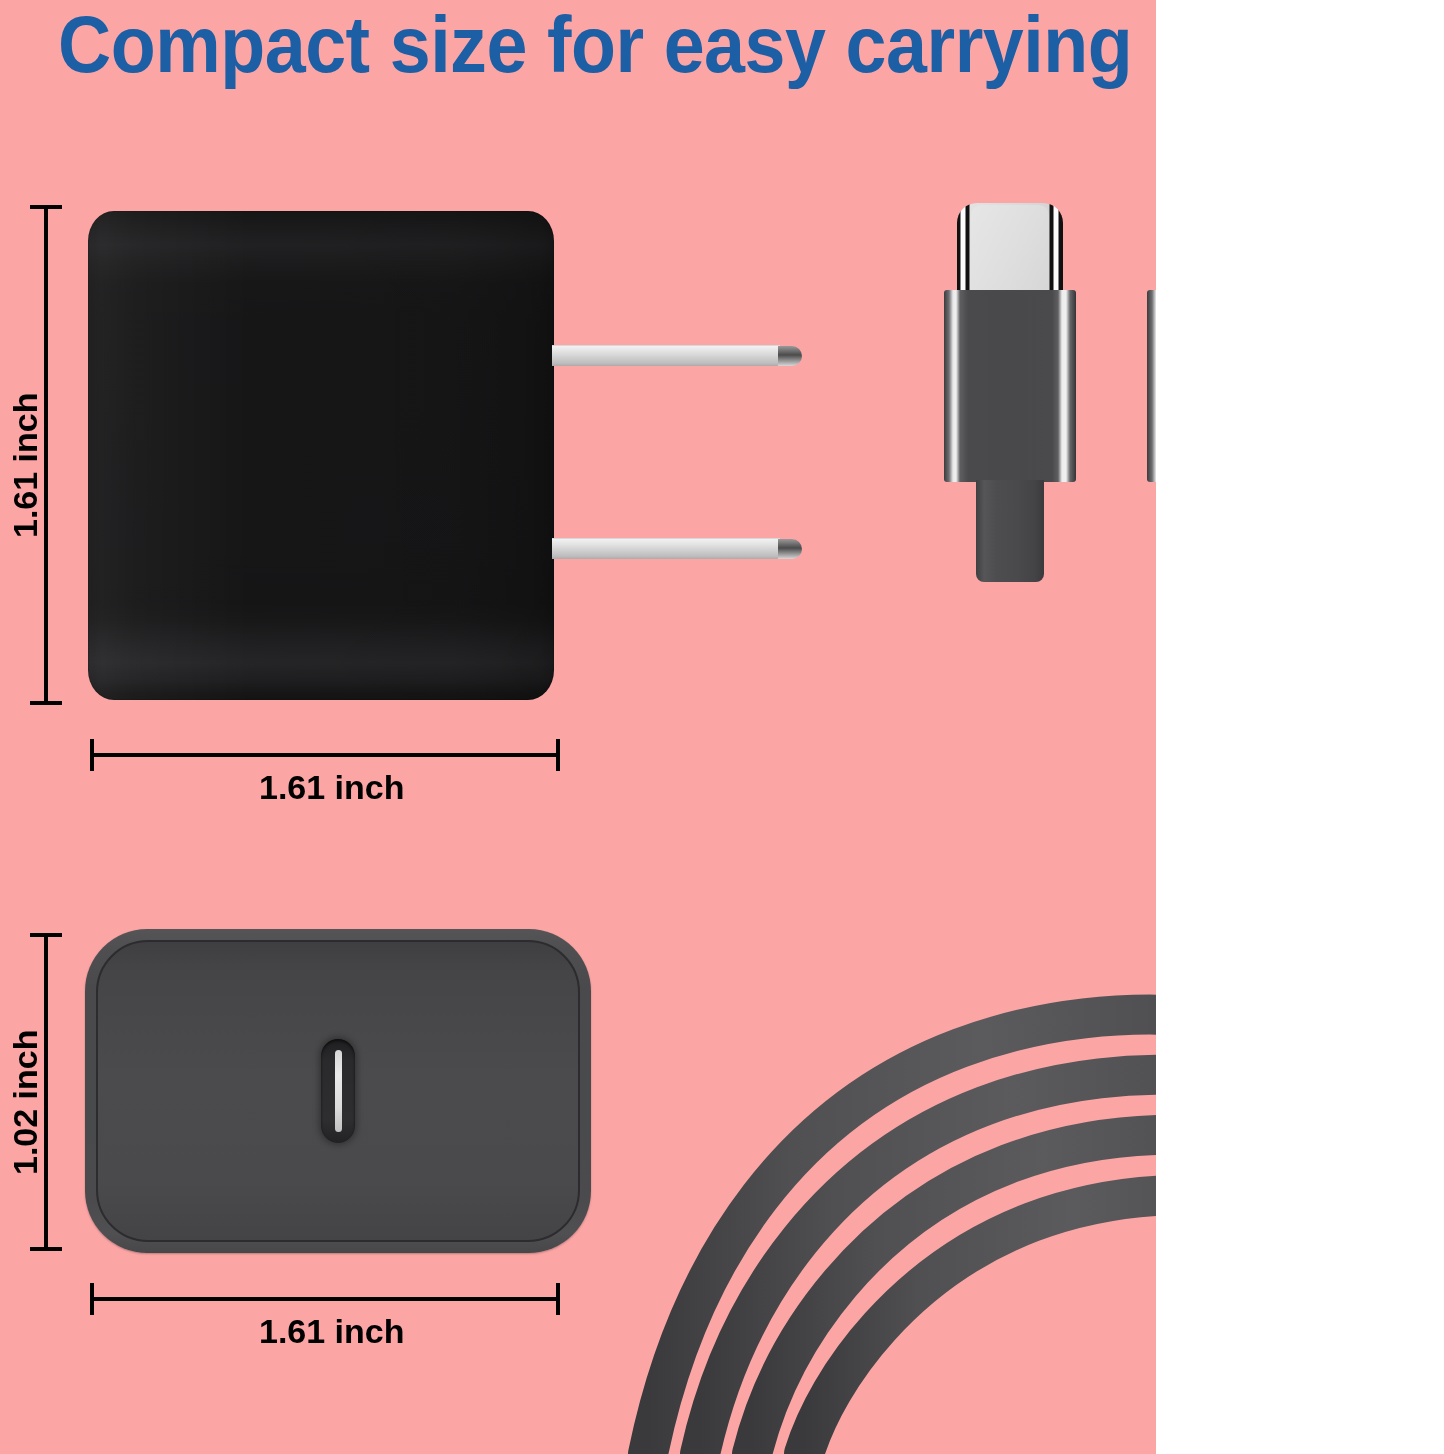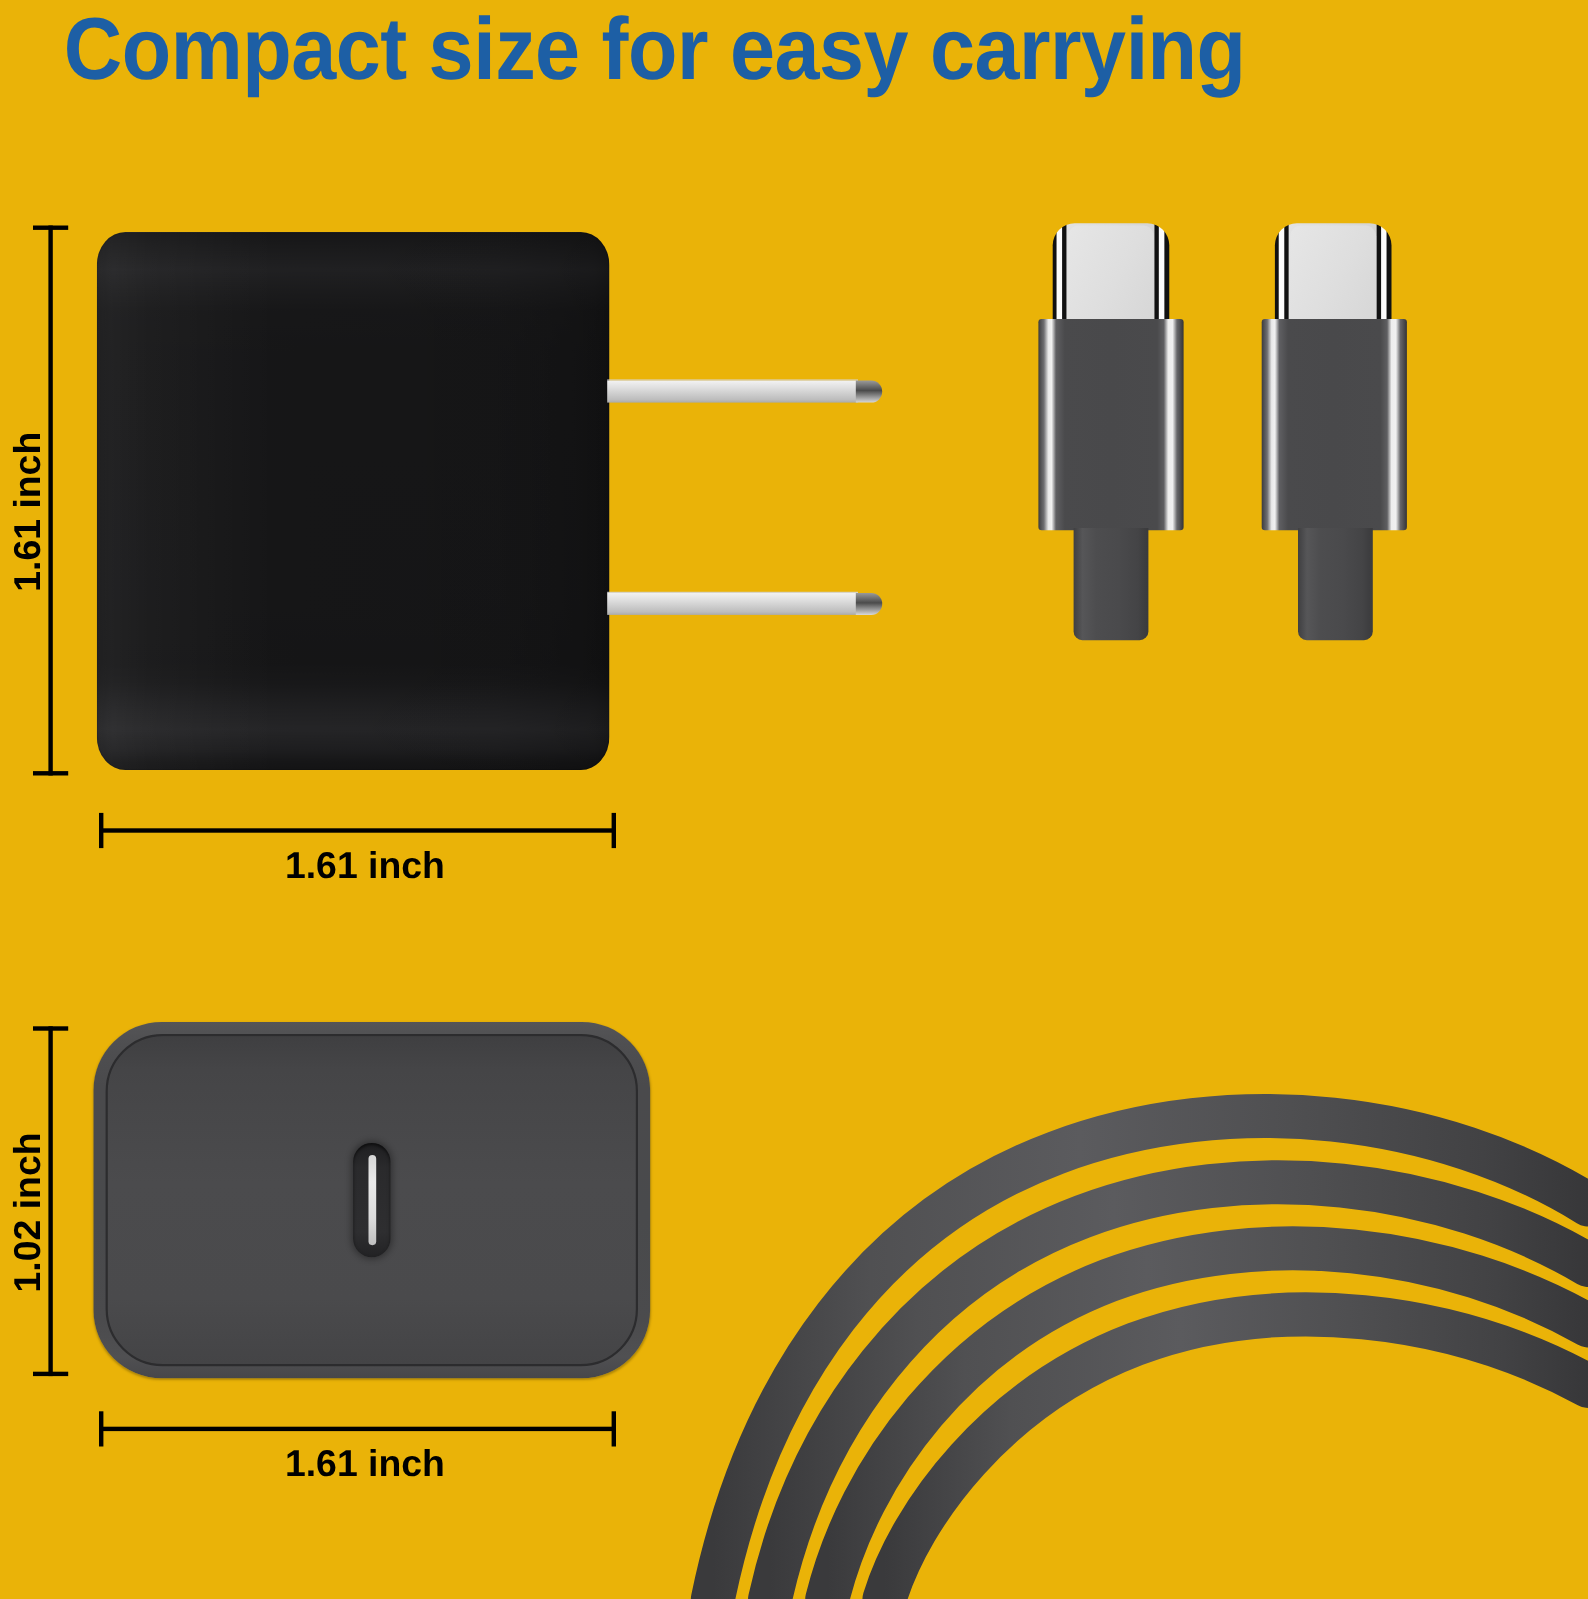--- a/index.html
+++ b/index.html
@@ -6,23 +6,23 @@
   html, body {
     margin: 0;
     padding: 0;
     background: #ffffff;
   }
   body {
     font-family: "Liberation Sans", sans-serif;
   }
   #stage {
     position: relative;
-    width: 1444px;
+    width: 1156px;
     height: 1454px;
-    background: #eab308;
+    background: #fca5a5;
     overflow: hidden;
   }
 
   
   #title {
     position: absolute;
     left: 58px;
     top: 2px;
     width: 1330px;
     height: 86px;

